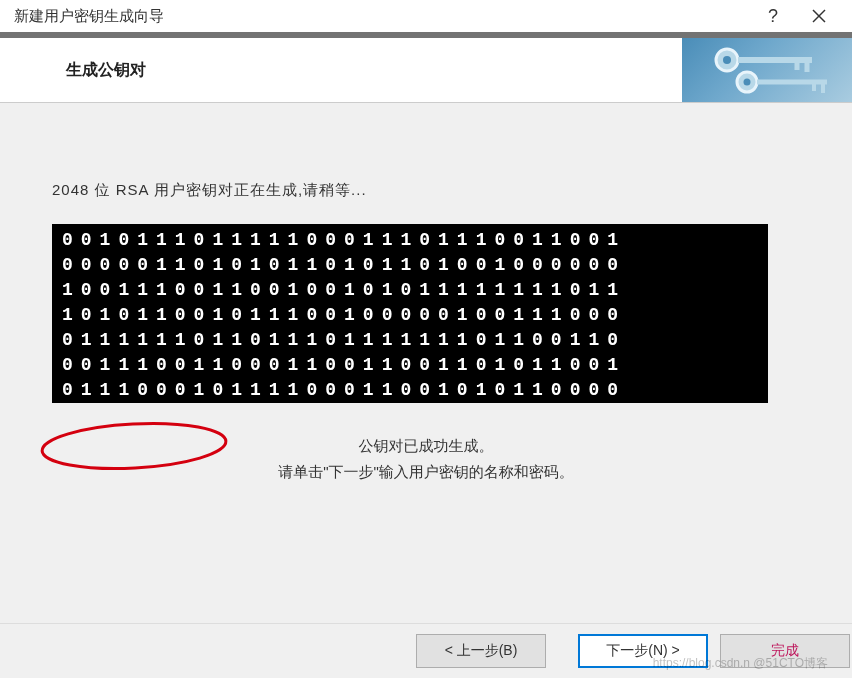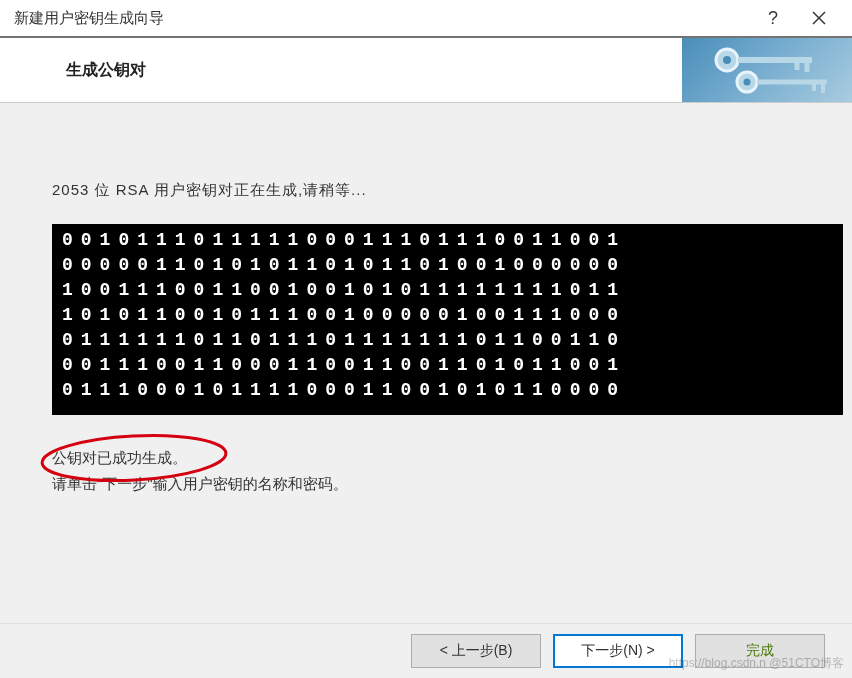--- a/index.html
+++ b/index.html
@@ -11,21 +11,21 @@
       height: 678px;
       overflow: hidden;
       position: relative;
     }
     .titlebar {
       height: 38px;
       display: flex;
       align-items: center;
       padding: 0 10px 0 14px;
       background: #fff;
-      border-bottom: 2px solid #737373;
+      border-bottom: 6px solid #737373;
       gap: 28px;
     }
     .titlebar-title { flex: 1; font-size: 15px; color: #333; }
     .titlebar-controls { display: flex; align-items: center; gap: 0; }
     .titlebar-btn {
       width: 46px;
       height: 38px;
       display: flex;
       align-items: center;
       justify-content: center;
@@ -68,73 +68,75 @@
       letter-spacing: 1px;
     }
     .bits-block {
       background: #000;
       color: #fff;
       font-family: "Courier New", monospace;
       font-size: 18px;
       font-weight: bold;
       line-height: 25px;
       letter-spacing: 8px;
-      padding: 4px 6px 12px 10px;
-      width: 791px;
+      padding: 4px 6px 0 10px;
+      width: 716px;
       white-space: pre;
       overflow: hidden;
     }
     .status-area {
       margin-top: 30px;
       position: relative;
       font-size: 15px;
       color: #333;
       line-height: 26px;
+      text-align: center;
     }
     .red-ellipse {
       position: absolute;
       left: -18px;
       top: -14px;
       width: 200px;
       height: 54px;
       pointer-events: none;
     }
     .footer {
       height: 55px;
       background: #f0f0f0;
       border-top: 1px solid #ddd;
       display: flex;
       align-items: center;
       justify-content: flex-end;
-      padding-right: 27px;
+      padding-right: 2px;
       gap: 12px;
     }
     .btn {
       min-width: 130px;
       height: 34px;
       background: #e1e1e1;
       border: 1px solid #adadad;
       font-size: 14px;
       color: #333;
       display: flex;
       align-items: center;
       justify-content: center;
       cursor: pointer;
     }
     .btn.default-btn {
       background: #fff;
       border: 2px solid #0078d7;
+      margin-left: 20px;
     }
     .btn.disabled {
-      color: #4d7c0f;
+      color: #be185d;
       cursor: default;
     }
     .watermark {
       position: absolute;
-      right: 8px;
+      right: 24px;
       bottom: 6px;
       font-size: 12px;
       color: rgba(0,0,0,0.25);
       pointer-events: none;
     }
   </style>
 </head>
 <body>
 
 <div class="titlebar">
@@ -164,21 +166,21 @@
         <circle cx="55" cy="42" r="3.5" fill="#4a8db8" stroke="none"></circle>
         <line x1="65" y1="42" x2="135" y2="42" stroke="#b8d8e8" stroke-width="5"></line>
         <line x1="122" y1="42" x2="122" y2="51" stroke="#b8d8e8" stroke-width="4"></line>
         <line x1="131" y1="42" x2="131" y2="53" stroke="#b8d8e8" stroke-width="4"></line>
       </g>
     </svg>
   </div>
 </div>
 
 <div class="content">
-  <div class="gen-label">2053 位 RSA 用户密钥对正在生成,请稍等...</div>
+  <div class="gen-label">2048 位 RSA 用户密钥对正在生成,请稍等...</div>
   <div class="bits-block">001011101111100011101110011001
 000001101010110101101001000000
 100111001100100101011111111011
 101011001011100100000100111000
 011111101101110111111101100110
 001110011000110011001101011001
 011100010111100011001010110000</div>
   <div class="status-area">
     <svg class="red-ellipse" viewBox="0 0 200 54">
       <ellipse cx="100" cy="27" rx="92" ry="22" fill="none" stroke="#d4000f" stroke-width="3" transform="rotate(-3 100 27)"></ellipse>

